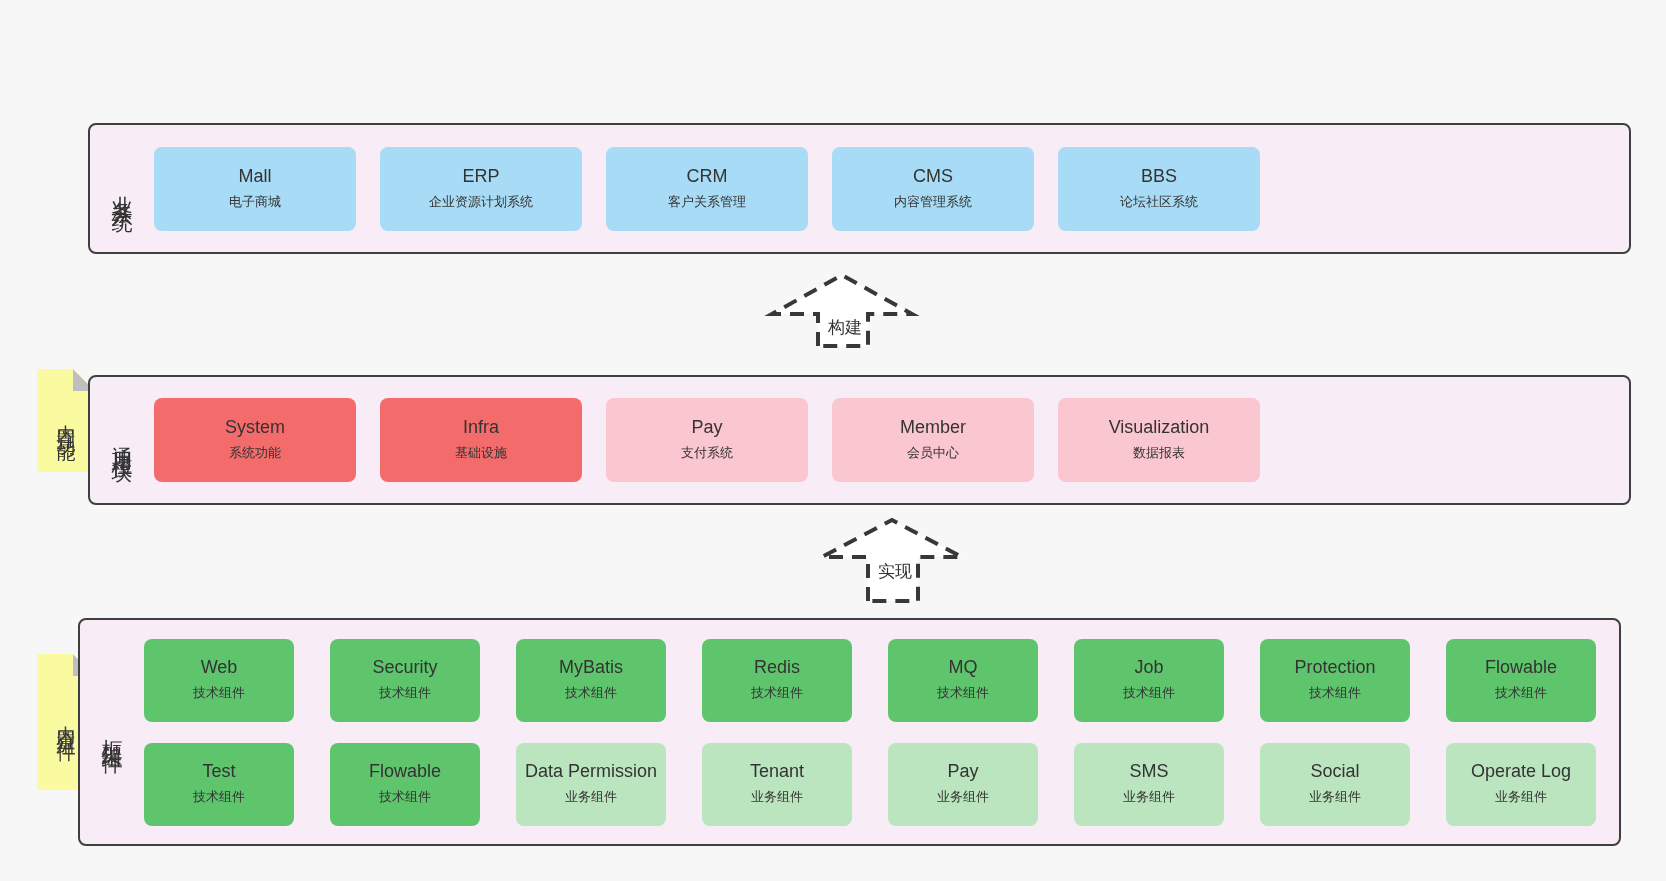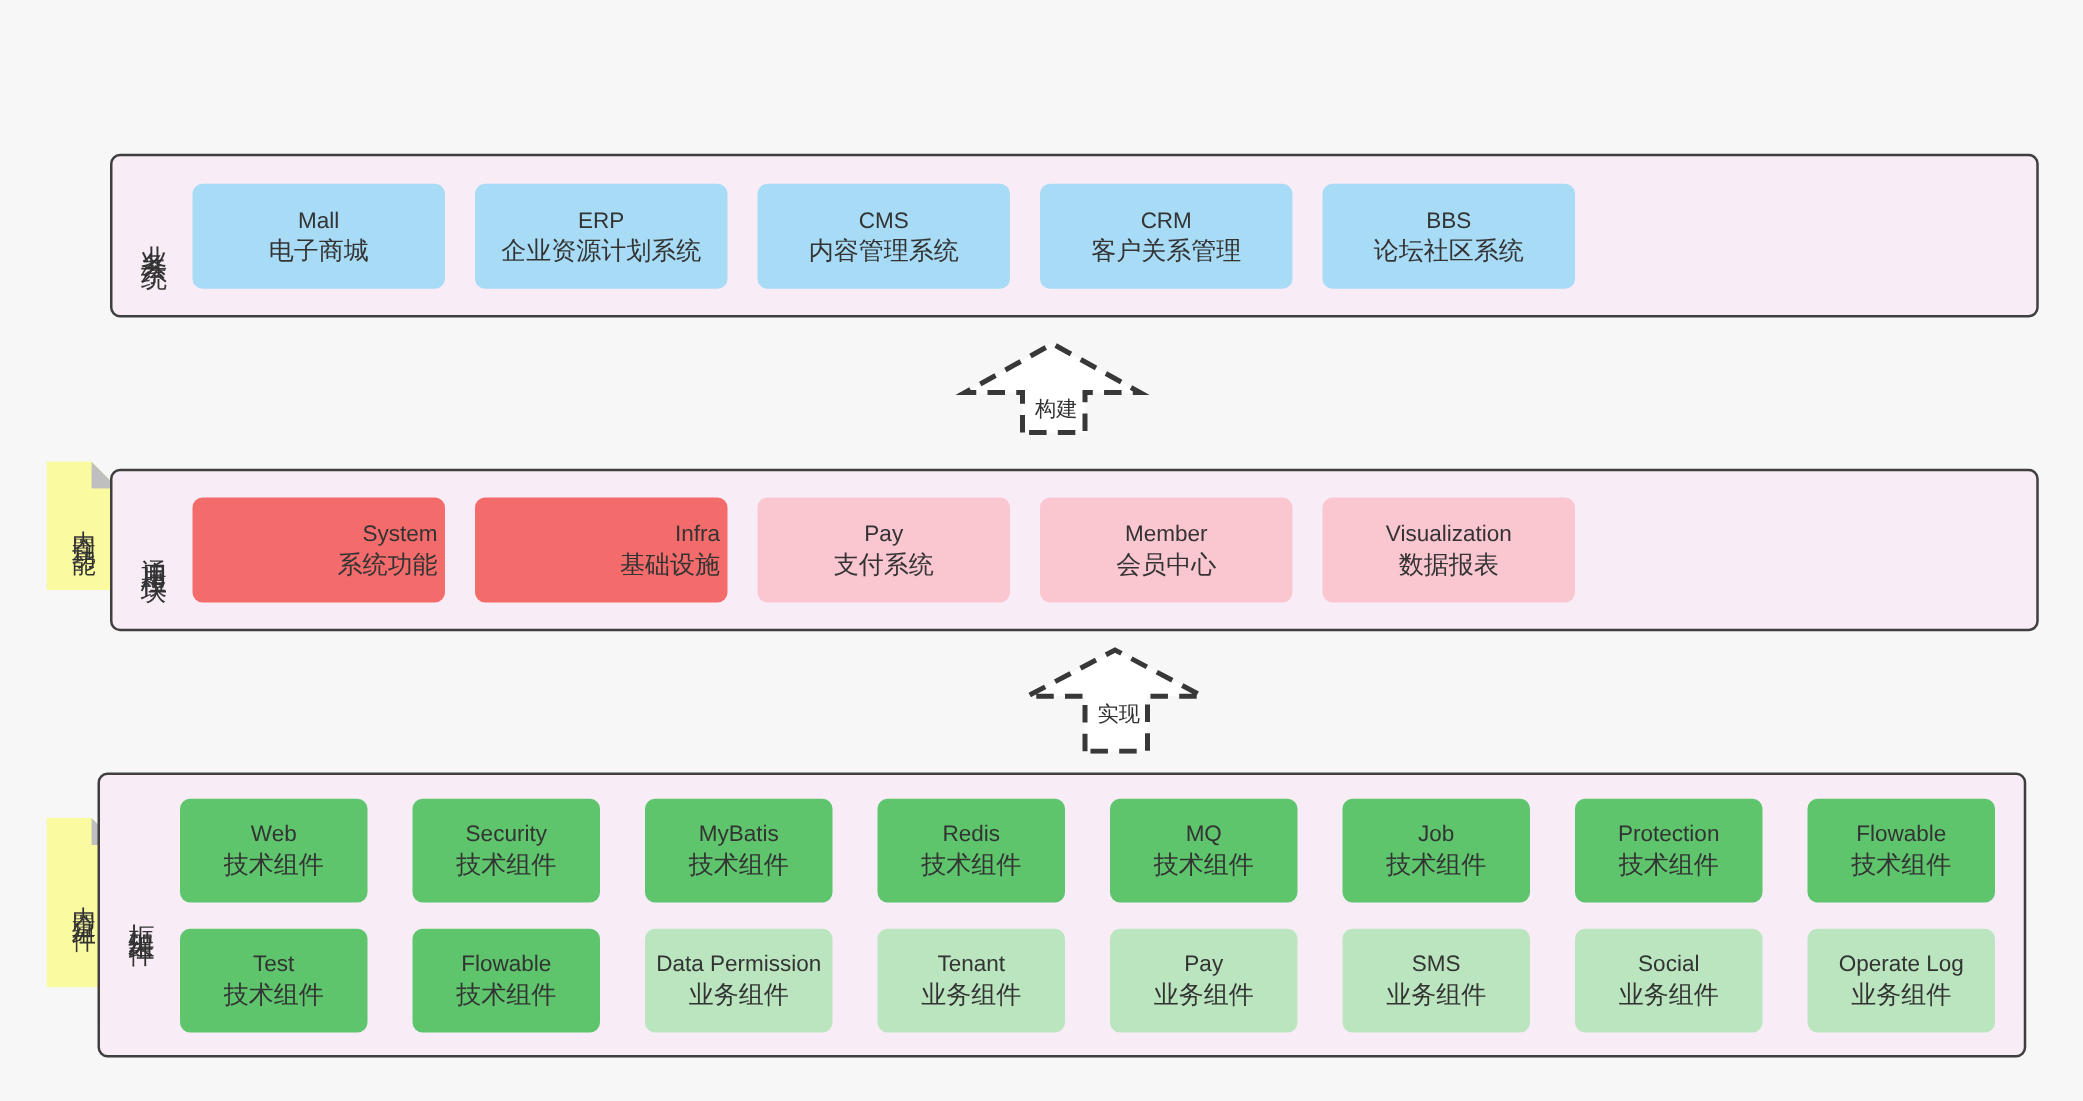--- a/index.html
+++ b/index.html
@@ -59,25 +59,25 @@
     display: flex;
     flex-direction: column;
     align-items: center;
     justify-content: center;
     text-align: center;
     color: var(--text, #333);
     box-sizing: border-box;
     padding: 2px 6px;
   }
   .dbox .t { font-size: 18px; line-height: 25px; }
-  .dbox .s { font-size: 20px; line-height: 25px; }
+  .dbox .s { font-size: 13px; line-height: 25px; }
   .w202 { width: 202px; height: 84px; }
   .w150 { width: 150px; height: 83px; }
   .v-blue  { background: var(--blue, #a8dbf5); }
-  .v-red   { background: var(--red, #f36b6b); align-items: flex-end; }
+  .v-red   { background: var(--red, #f36b6b); }
   .v-pink  { background: var(--pink, #fac6cf); }
   .v-green { background: var(--green, #5ec56d); }
   .v-light_green { background: var(--light-green, #bae5bf); }
   .note {
     position: absolute;
     background: var(--note-bg, #fafaa1);
     z-index: 1;
     clip-path: polygon(0 0, calc(100% - 22px) 0, 100% 22px, 100% 100%, 0 100%);
     display: flex;
     align-items: center;
@@ -126,26 +126,26 @@
     <div class="boxes6">
         <div class="dbox w202 v-blue">
           <div class="t">Mall</div>
           <div class="s">电子商城</div>
         </div>
         <div class="dbox w202 v-blue">
           <div class="t">ERP</div>
           <div class="s">企业资源计划系统</div>
         </div>
         <div class="dbox w202 v-blue">
+          <div class="t">CRM</div>
+          <div class="s">客户关系管理</div>
+        </div>
+        <div class="dbox w202 v-blue">
           <div class="t">CMS</div>
           <div class="s">内容管理系统</div>
-        </div>
-        <div class="dbox w202 v-blue">
-          <div class="t">CRM</div>
-          <div class="s">客户关系管理</div>
         </div>
         <div class="dbox w202 v-blue">
           <div class="t">BBS</div>
           <div class="s">论坛社区系统</div>
         </div>
       </div>
   </div>
 
   <div class="arrow" id="arrow-build">
     <svg width="160" height="86" viewBox="0 0 160 86">

